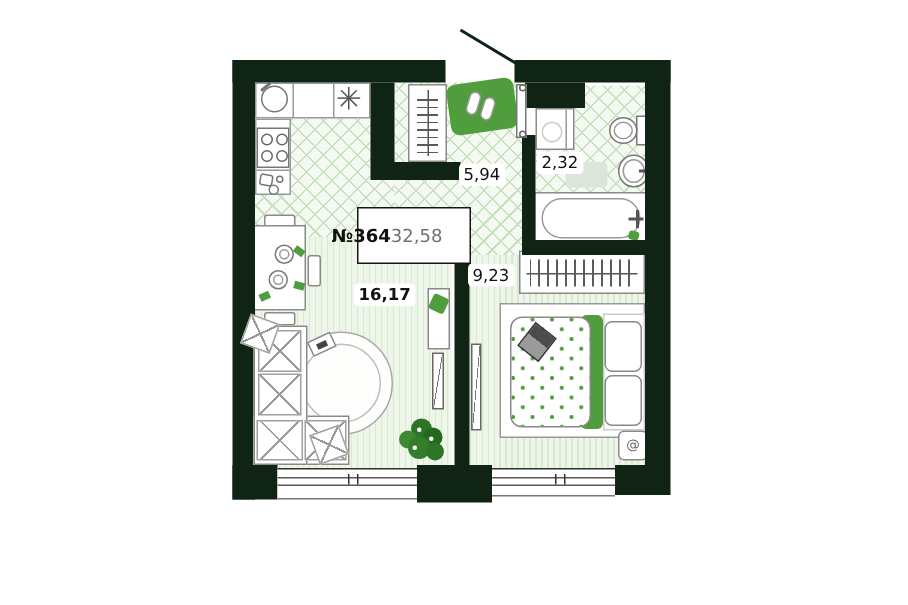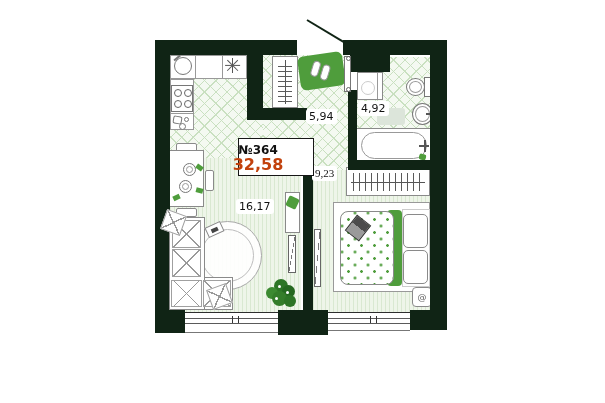--- a/index.html
+++ b/index.html
@@ -27,23 +27,23 @@
   .green{background:#4f9d3c;}
   .area-label{position:absolute;background:#fff;border-radius:3px;padding:0 3px;
     font-size:11px;line-height:15px;color:#111;z-index:30;}
   .window{position:absolute;background:#fff;border-top:1.5px solid #2e2e2e;border-bottom:1px solid #777;box-sizing:border-box;}
   .pane{position:absolute;left:0;right:0;top:5px;height:4px;border-top:1px solid #5a5a5a;border-bottom:1px solid #5a5a5a;}
   .wtick{position:absolute;top:3px;height:7px;width:5px;border-left:1.5px solid #333;border-right:1.5px solid #333;}
   .unit-label{position:absolute;left:238px;top:138px;width:74px;height:36px;display:flex;z-index:40;
     border:1.5px solid #161616;box-sizing:content-box;background:#fff;}
   .unit-red{width:36px;height:36px;background:#c01825;color:#fff;display:flex;align-items:center;
     justify-content:center;font-size:19px;font-weight:bold;}
-  .unit-info{width:38px;height:36px;display:flex;flex-direction:column;align-items:center;justify-content:center;}
+  .unit-info{width:38px;height:36px;display:flex;align-items:center;justify-content:center;}
   .unit-num{font-size:12px;font-weight:bold;color:#111;line-height:15px;}
-  .unit-area{font-size:16px;color:#c2410c;line-height:14px;font-weight:bold;}
+  .unit-area{font-size:12px;color:#737373;line-height:14px;}
   .bar{position:absolute;left:50%;top:0;width:1.2px;height:100%;background:#555;}
   .hang-v{position:absolute;left:6px;right:6px;top:50%;height:18px;margin-top:-9px;
     background-image:repeating-linear-gradient(90deg,#5a5a5a 0,#5a5a5a 1px,transparent 1px,transparent 6px);}
   .rail-h{position:absolute;left:4px;right:4px;top:50%;border-top:1px solid #555;}
   .hang-h{position:absolute;top:5px;bottom:5px;left:50%;width:14px;margin-left:-7px;
     background-image:repeating-linear-gradient(0deg,#5a5a5a 0,#5a5a5a 1px,transparent 1px,transparent 5px);}
   .rail-v{position:absolute;top:3px;bottom:3px;left:50%;border-left:1px solid #555;}
   .tvline{background-image:linear-gradient(to bottom right,transparent 47%,#777 47%,#777 53%,transparent 53%);}
 </style>
 </head>
@@ -207,17 +207,17 @@
   </div>
 
   <div class="unit-label">
     <div class="unit-info">
       <div class="unit-num">№364</div>
       <div class="unit-area">32,58</div>
     </div>
   </div>
 
   <div class="area-label" style="left:306px;top:109px;">5,94</div>
-  <div class="area-label" style="left:358px;top:101px;">4,92</div>
-  <div class="area-label" style="left:236px;top:199px;">16,17</div>
-  <div class="area-label" style="left:312px;top:166px;font-family:Liberation Serif, serif;">9,23</div>
+  <div class="area-label" style="left:358px;top:101px;">2,32</div>
+  <div class="area-label" style="left:236px;top:189px;font-weight:bold;">16,17</div>
+  <div class="area-label" style="left:312px;top:176px;">9,23</div>
 
 </div>
 
 </body></html>

